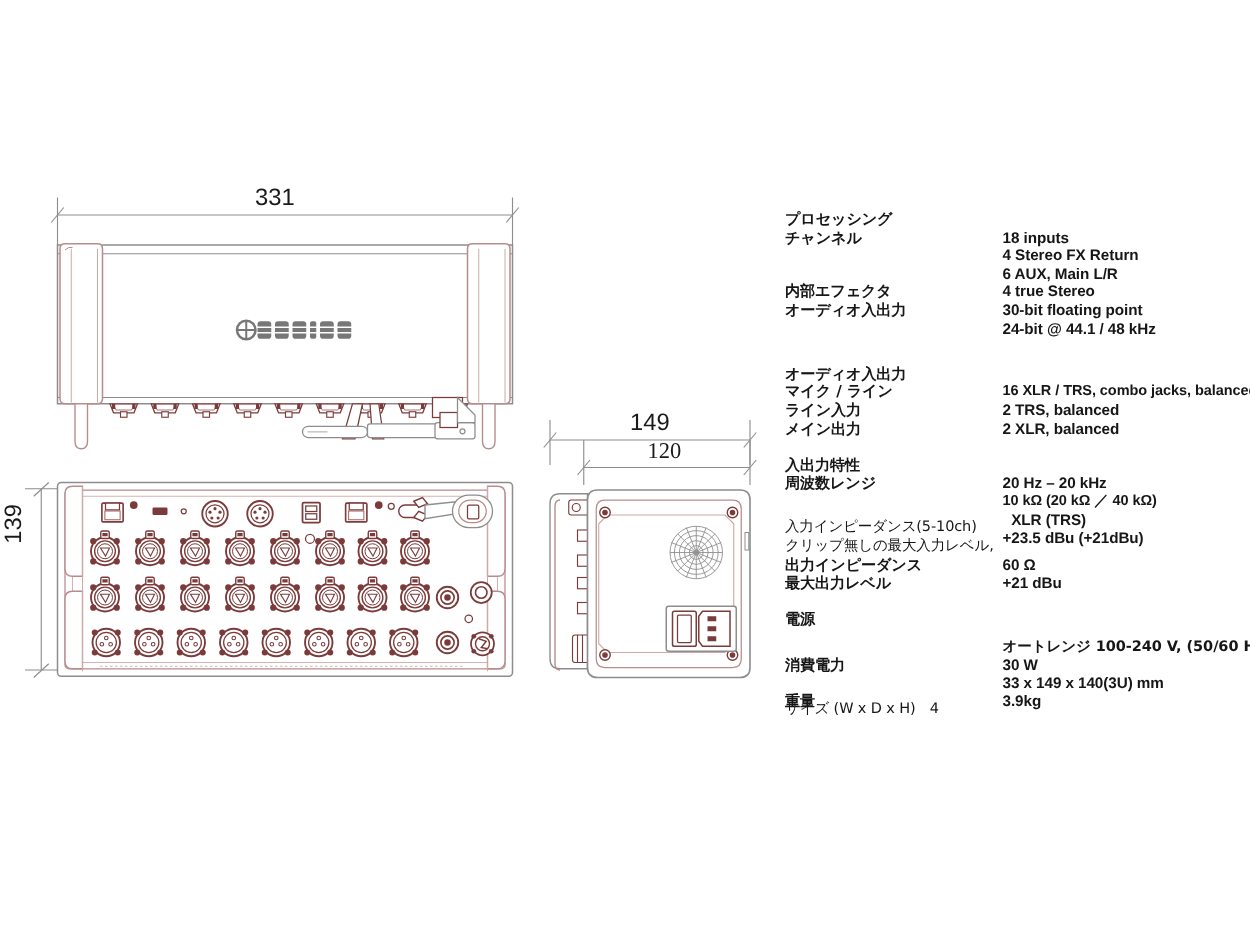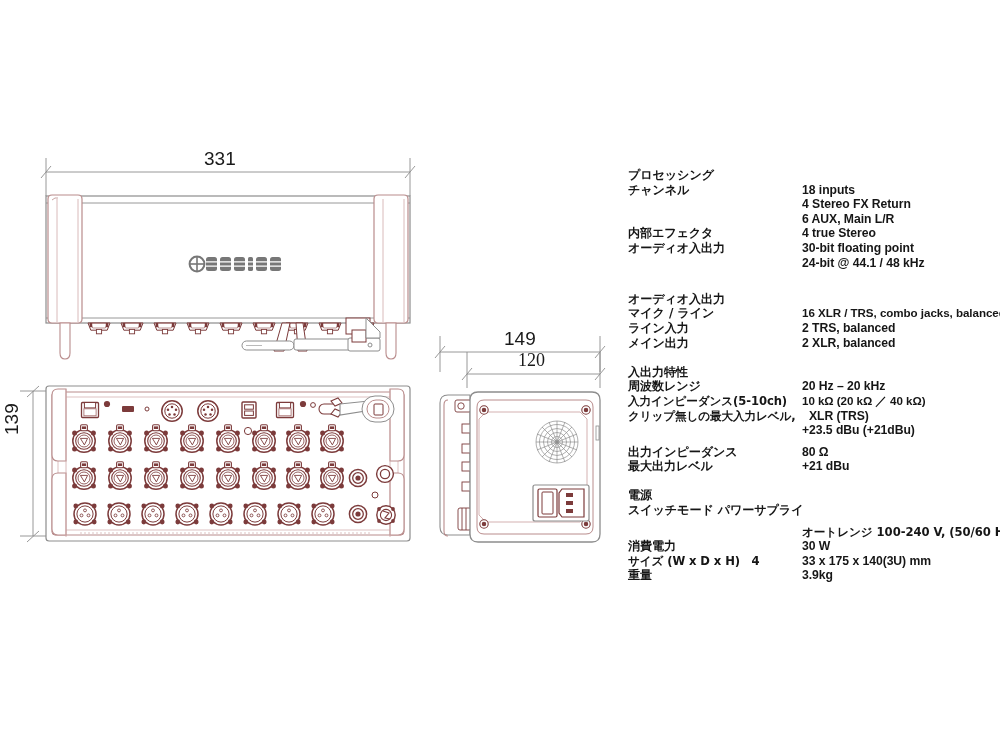--- a/index.html
+++ b/index.html
@@ -15,21 +15,21 @@
   .draw{position:absolute;left:0;top:0;width:1000px;height:750px;}
 
   
   .specs{position:absolute;left:628px;top:168px;width:372px;}
   .grp{position:relative;}
   .row{position:relative;height:14.6px;line-height:14.6px;white-space:nowrap;}
   .lbl{position:absolute;left:0;top:0;font-size:12.3px;letter-spacing:-0.1px;}
   .val{position:absolute;left:174px;top:0;font-size:12.1px;letter-spacing:-0.05px;}
   .lbl.jp,.val.jp{font-family:"DejaVu Sans",sans-serif;font-weight:700;font-size:12.1px;}
   .val.en{font-family:"Liberation Sans",sans-serif;font-weight:700;font-size:12.2px;}
-  .lbl.mix{font-family:"DejaVu Sans",sans-serif;font-weight:700;font-size:11.6px;}
+  .lbl.mix{font-family:"DejaVu Sans",sans-serif;font-weight:400;font-size:11.6px;margin-top:20px;}
   .val.wide{font-size:11.6px;}
   .gap{height:14.6px;}
   .gaps{height:7px;}
 
   .dimtext{
     position:absolute;font-family:"Liberation Sans",sans-serif;
     font-weight:400;color:#1a1a1a;
   }
 </style>
 </head>
@@ -514,51 +514,48 @@
       <div class="row">
         <span class="lbl mix">クリップ無しの最大入力レベル,</span>
         <span class="val en" style="left:181px;">XLR (TRS)</span>
       </div>
       <div class="row">
           <span class="val en">+23.5 dBu (+21dBu)</span>
         </div>
       <div class="gaps"></div>
       <div class="row">
         <span class="lbl jp">出力インピーダンス</span>
-        <span class="val en">80 Ω</span>
+        <span class="val en">60 Ω</span>
       </div>
       <div class="row">
         <span class="lbl jp">最大出力レベル</span>
         <span class="val en">+21 dBu</span>
       </div>
     </div>
 
     <div class="gap"></div>
 
     <div class="grp">
       <div class="row">
           <span class="lbl jp">電源</span>
         </div>
-      <div class="row">
-          <span class="lbl jp">スイッチモード パワーサプライ</span>
-        </div>
       <div class="gaps"></div>
       <div class="row">
           <span class="val jp wide">オートレンジ 100-240 V, (50/60 Hz)</span>
         </div>
       <div class="row">
         <span class="lbl jp">消費電力</span>
         <span class="val en">30 W</span>
       </div>
     </div>
 
     <div class="grp">
       <div class="row">
         <span class="lbl mix">サイズ (W x D x H)　4</span>
-        <span class="val en">33 x 175 x 140(3U) mm</span>
+        <span class="val en">33 x 149 x 140(3U) mm</span>
       </div>
       <div class="row">
         <span class="lbl jp">重量</span>
         <span class="val en">3.9kg</span>
       </div>
     </div>
 
   </div>
 </div>
 

